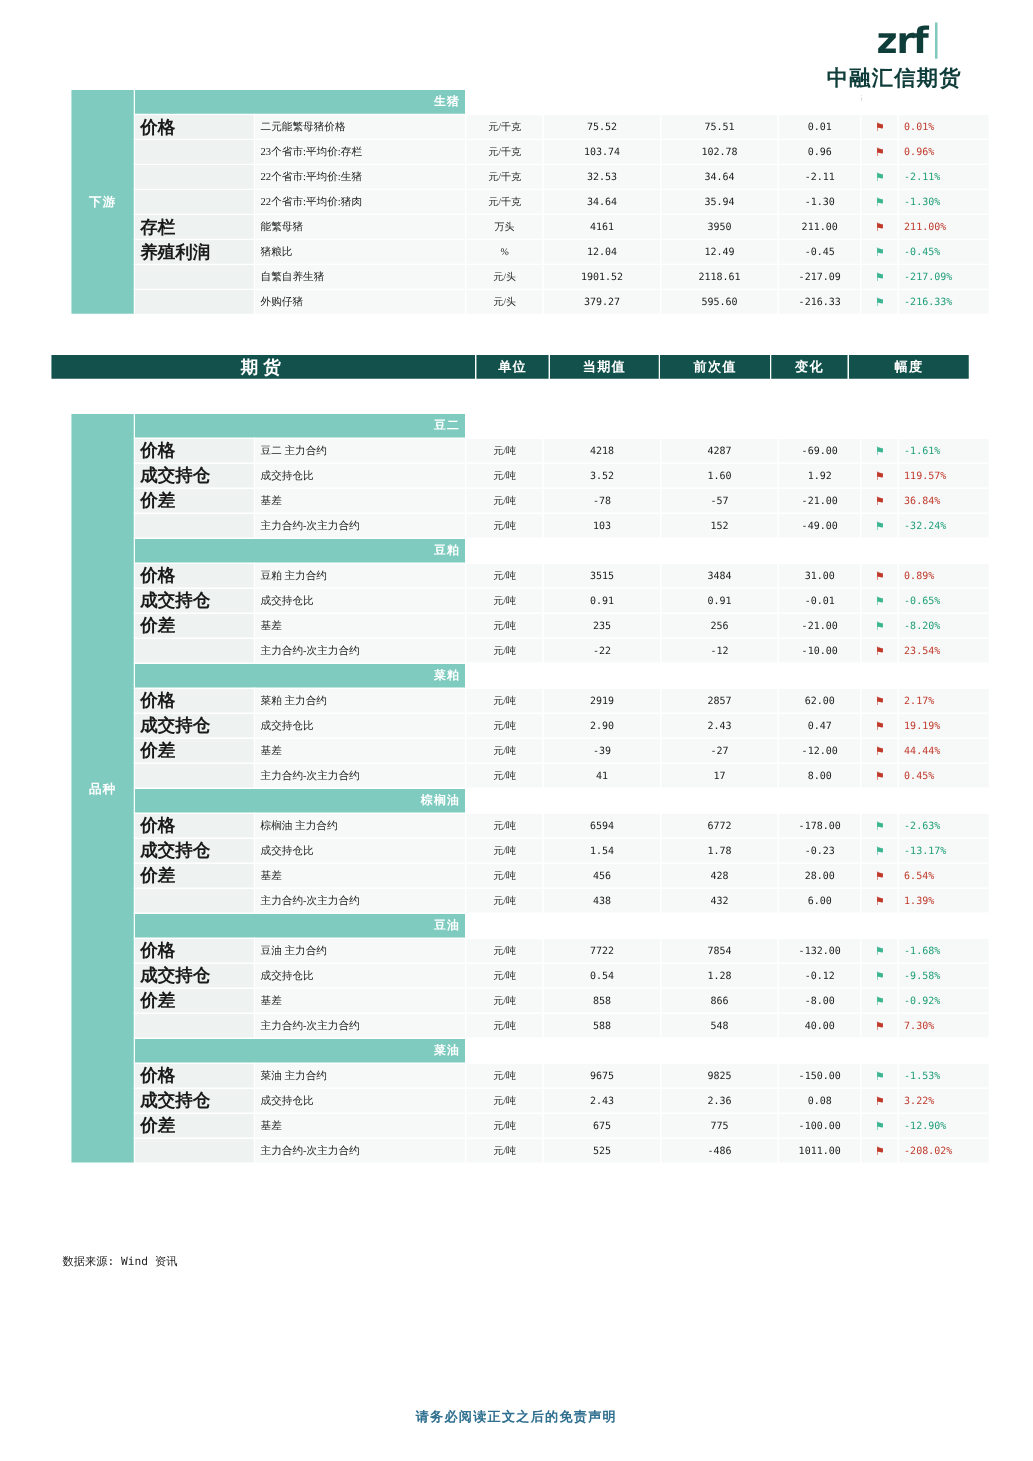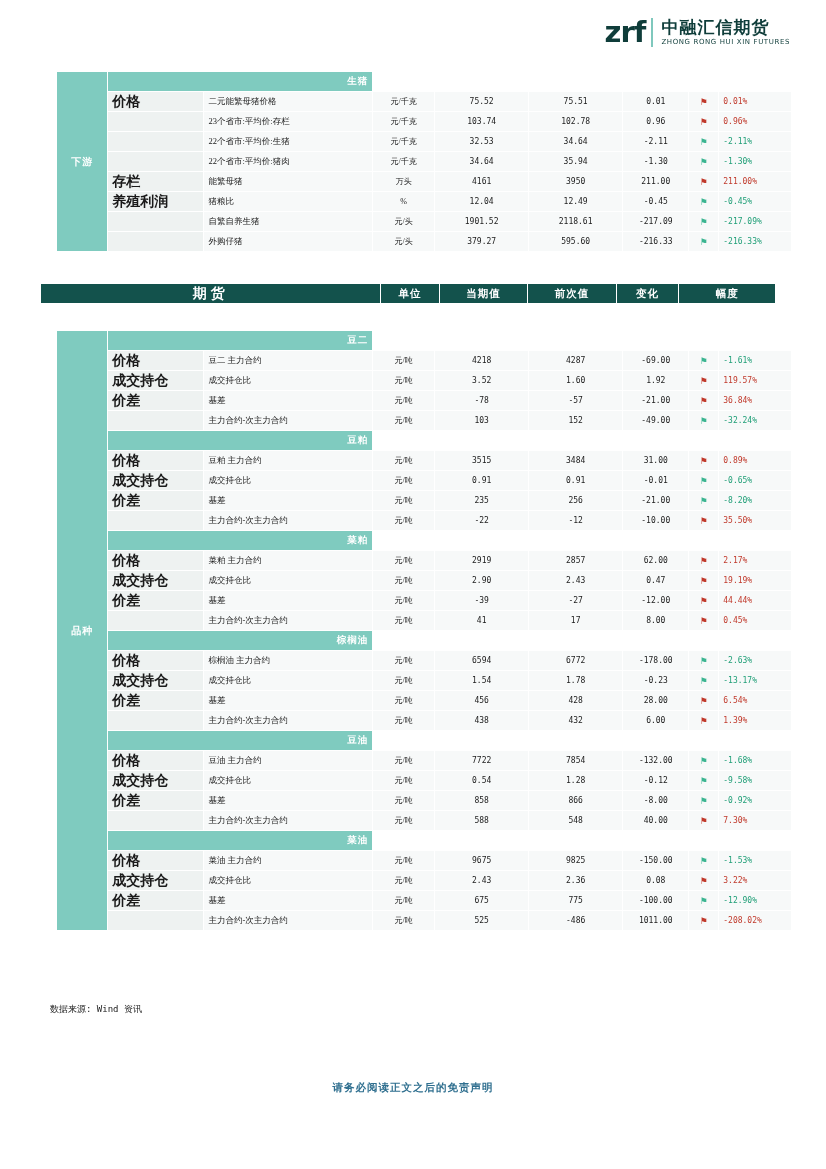--- a/index.html
+++ b/index.html
@@ -15,20 +15,21 @@
     overflow: hidden;
   }
 
   
   .logo {
     position: absolute;
     right: 36px; top: 18px;
     display: flex;
     align-items: center;
     gap: 8px;
+    flex-direction: column;
   }
   .logo-mark {
     font-family: "DejaVu Sans", sans-serif;
     font-size: 29px;
     font-weight: bold;
     color: #0f3d3a;
     letter-spacing: -1px;
     line-height: 1;
     padding-right: 6px;
     border-right: 2px solid #7fc8bd;
@@ -155,21 +156,21 @@
   
   .source {
     position: absolute;
     left: 50px; top: 1003px;
     font-size: 9px;
     color: #222;
     font-family: "DejaVu Sans Mono", monospace;
   }
   .footer {
     position: absolute;
-    left: 0; right: 0; top: 1081px;
+    left: 0; right: 0; top: 1127px;
     text-align: center;
     font-size: 10.5px;
     color: #2f6f8f;
     font-weight: bold;
     letter-spacing: 1px;
   }
 </style>
 </head>
 <body>
 
@@ -413,21 +414,21 @@
           <td class="pct down">-8.20%</td>
         </tr>
         <tr>
           <td class="grp-blank"></td>
           <td class="item">主力合约-次主力合约</td>
           <td class="unit">元/吨</td>
           <td class="num">-22</td>
           <td class="num">-12</td>
           <td class="num">-10.00</td>
           <td class="flagcell"><span class="flag f-up">⚑</span></td>
-          <td class="pct up">35.50%</td>
+          <td class="pct up">23.54%</td>
         </tr>
         <tr>
           <td class="band" colspan="2">菜粕</td>
           <td style="background: rgb(255, 255, 255); border: none;"></td>
           <td style="background: rgb(255, 255, 255); border: none;"></td>
           <td style="background: rgb(255, 255, 255); border: none;"></td>
           <td style="background: rgb(255, 255, 255); border: none;"></td>
           <td style="background: rgb(255, 255, 255); border: none;"></td>
           <td style="background: rgb(255, 255, 255); border: none;"></td>
         </tr>

